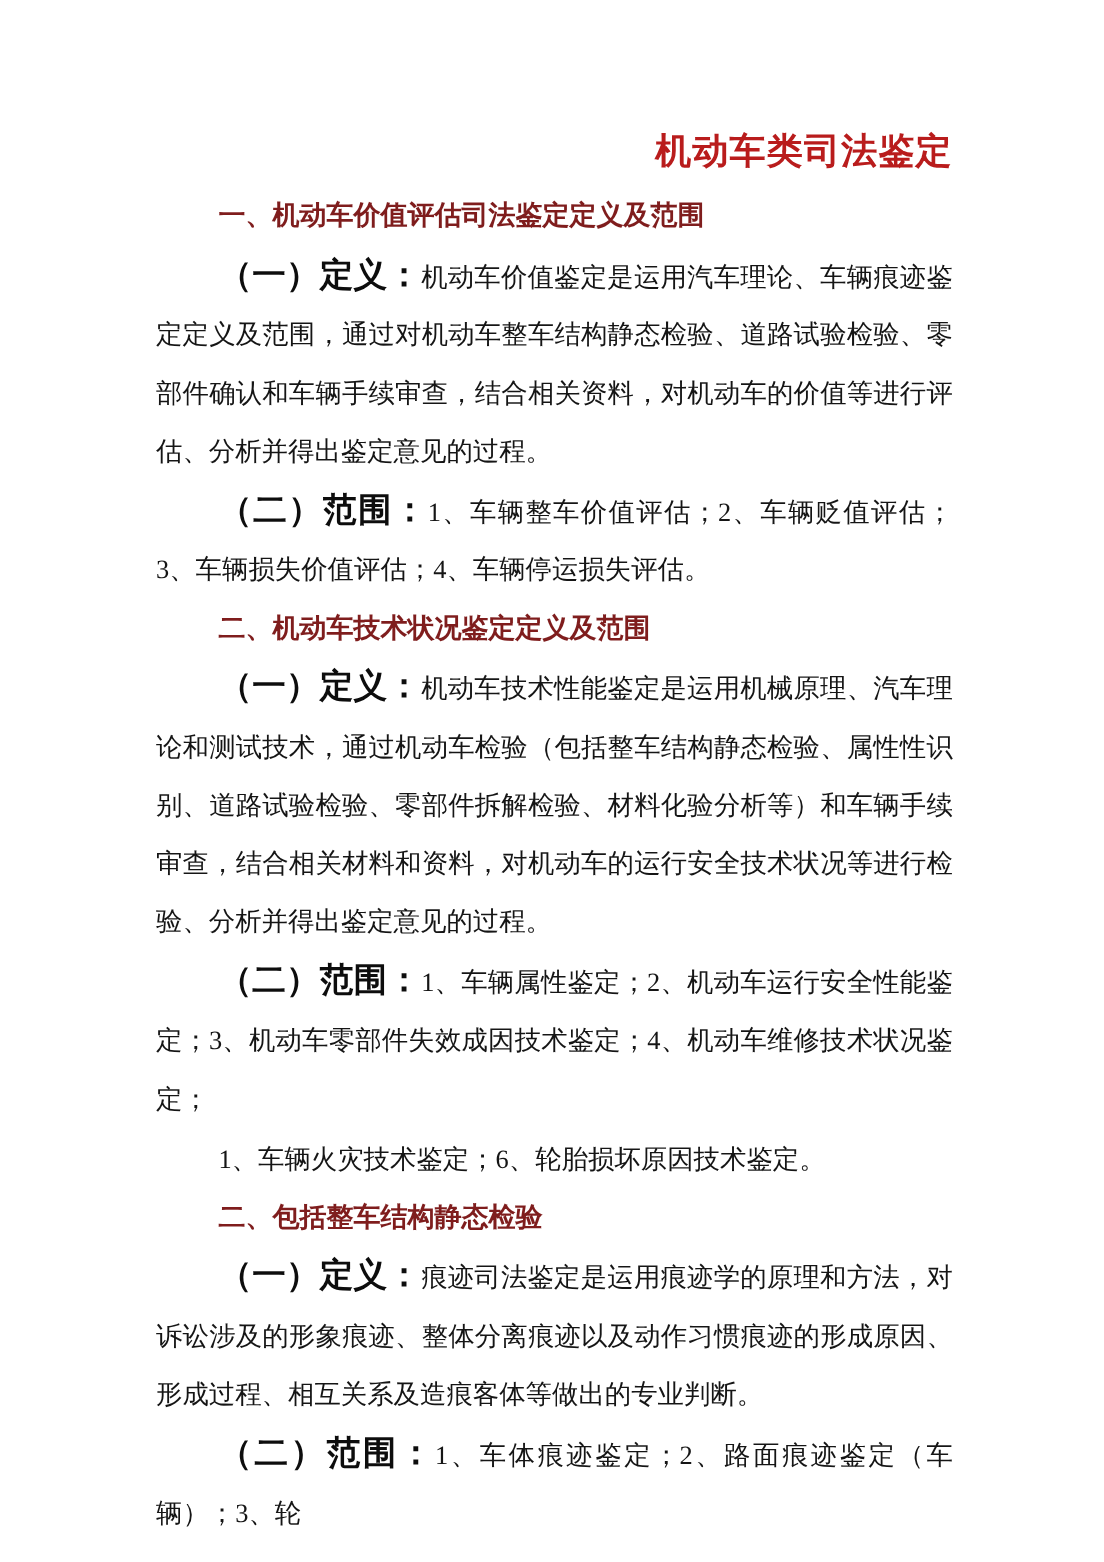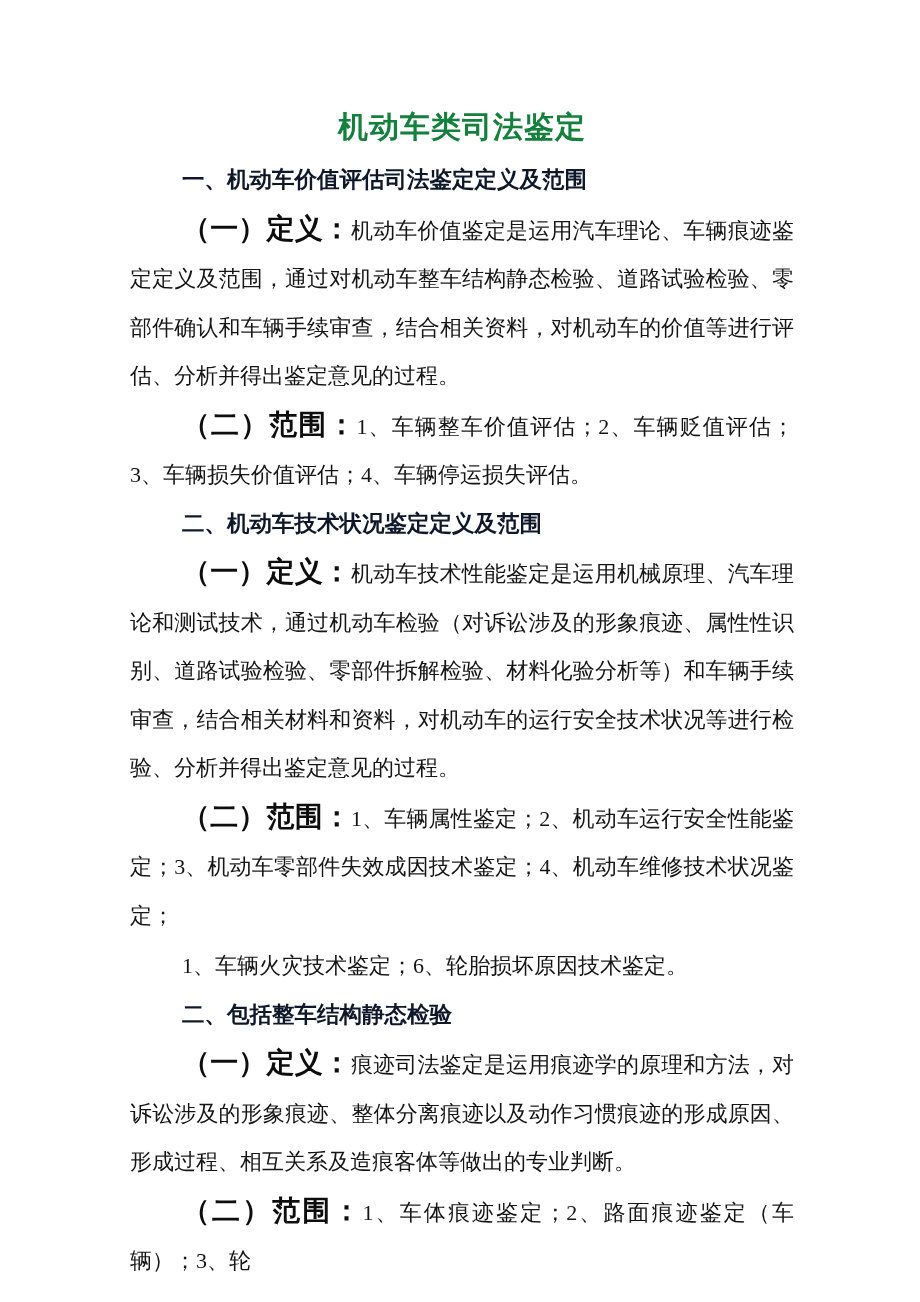--- a/index.html
+++ b/index.html
@@ -15,35 +15,35 @@
     overflow: hidden;
     color: #151515;
   }
   .doc-content {
     padding: 102px 126px 0 130px; 
   }
   .doc-title {
     margin: 0 0 4px 0;
     height: 50px;
     line-height: 50px;
-    text-align: center;
+    text-align: right;
     font-family: "Liberation Sans", "DejaVu Sans", sans-serif;
     font-weight: bold;
     font-size: 30px;
     letter-spacing: 1px;
-    color: #15803d;
+    color: #b91c1c;
   }
   .section-heading {
     margin: 0;
     line-height: 48.5px;
     text-indent: 52px;
     font-family: "Liberation Sans", "DejaVu Sans", sans-serif;
     font-weight: bold;
     font-size: 22.5px;
-    color: #0f172a;
+    color: #7f1d1d;
     white-space: nowrap;
   }
   .doc-paragraph {
     margin: 0;
     line-height: 48.5px;
     text-indent: 52px;
     text-align: justify;
     font-family: "Liberation Serif", "DejaVu Serif", serif;
     font-size: 22px;
     color: #151515;
@@ -64,21 +64,21 @@
     <h1 class="doc-title">机动车类司法鉴定</h1>
 
     <div>
       <h2 class="section-heading">一、机动车价值评估司法鉴定定义及范围</h2>
       <p class="doc-paragraph"><span class="para-label">（一）定义：</span><span>机动车价值鉴定是运用汽车理论、车辆痕迹鉴定定义及范围，通过对机动车整车结构静态检验、道路试验检验、零部件确认和车辆手续审查，结合相关资料，对机动车的价值等进行评估、分析并得出鉴定意见的过程。</span></p>
       <p class="doc-paragraph"><span class="para-label">（二）范围：</span><span>1、车辆整车价值评估；2、车辆贬值评估；3、车辆损失价值评估；4、车辆停运损失评估。</span></p>
     </div>
 
     <div>
       <h2 class="section-heading">二、机动车技术状况鉴定定义及范围</h2>
-      <p class="doc-paragraph"><span class="para-label">（一）定义：</span><span>机动车技术性能鉴定是运用机械原理、汽车理论和测试技术，通过机动车检验（对诉讼涉及的形象痕迹、属性性识别、道路试验检验、零部件拆解检验、材料化验分析等）和车辆手续审查，结合相关材料和资料，对机动车的运行安全技术状况等进行检验、分析并得出鉴定意见的过程。</span></p>
+      <p class="doc-paragraph"><span class="para-label">（一）定义：</span><span>机动车技术性能鉴定是运用机械原理、汽车理论和测试技术，通过机动车检验（包括整车结构静态检验、属性性识别、道路试验检验、零部件拆解检验、材料化验分析等）和车辆手续审查，结合相关材料和资料，对机动车的运行安全技术状况等进行检验、分析并得出鉴定意见的过程。</span></p>
       <p class="doc-paragraph"><span class="para-label">（二）范围：</span><span>1、车辆属性鉴定；2、机动车运行安全性能鉴定；3、机动车零部件失效成因技术鉴定；4、机动车维修技术状况鉴定；</span></p>
       <p class="doc-paragraph"><span class="para-label"></span><span>1、车辆火灾技术鉴定；6、轮胎损坏原因技术鉴定。</span></p>
     </div>
 
     <div>
       <h2 class="section-heading">二、包括整车结构静态检验</h2>
       <p class="doc-paragraph"><span class="para-label">（一）定义：</span><span>痕迹司法鉴定是运用痕迹学的原理和方法，对诉讼涉及的形象痕迹、整体分离痕迹以及动作习惯痕迹的形成原因、形成过程、相互关系及造痕客体等做出的专业判断。</span></p>
       <p class="doc-paragraph"><span class="para-label">（二）范围：</span><span>1、车体痕迹鉴定；2、路面痕迹鉴定（车辆）；3、轮</span></p>
     </div>
 

